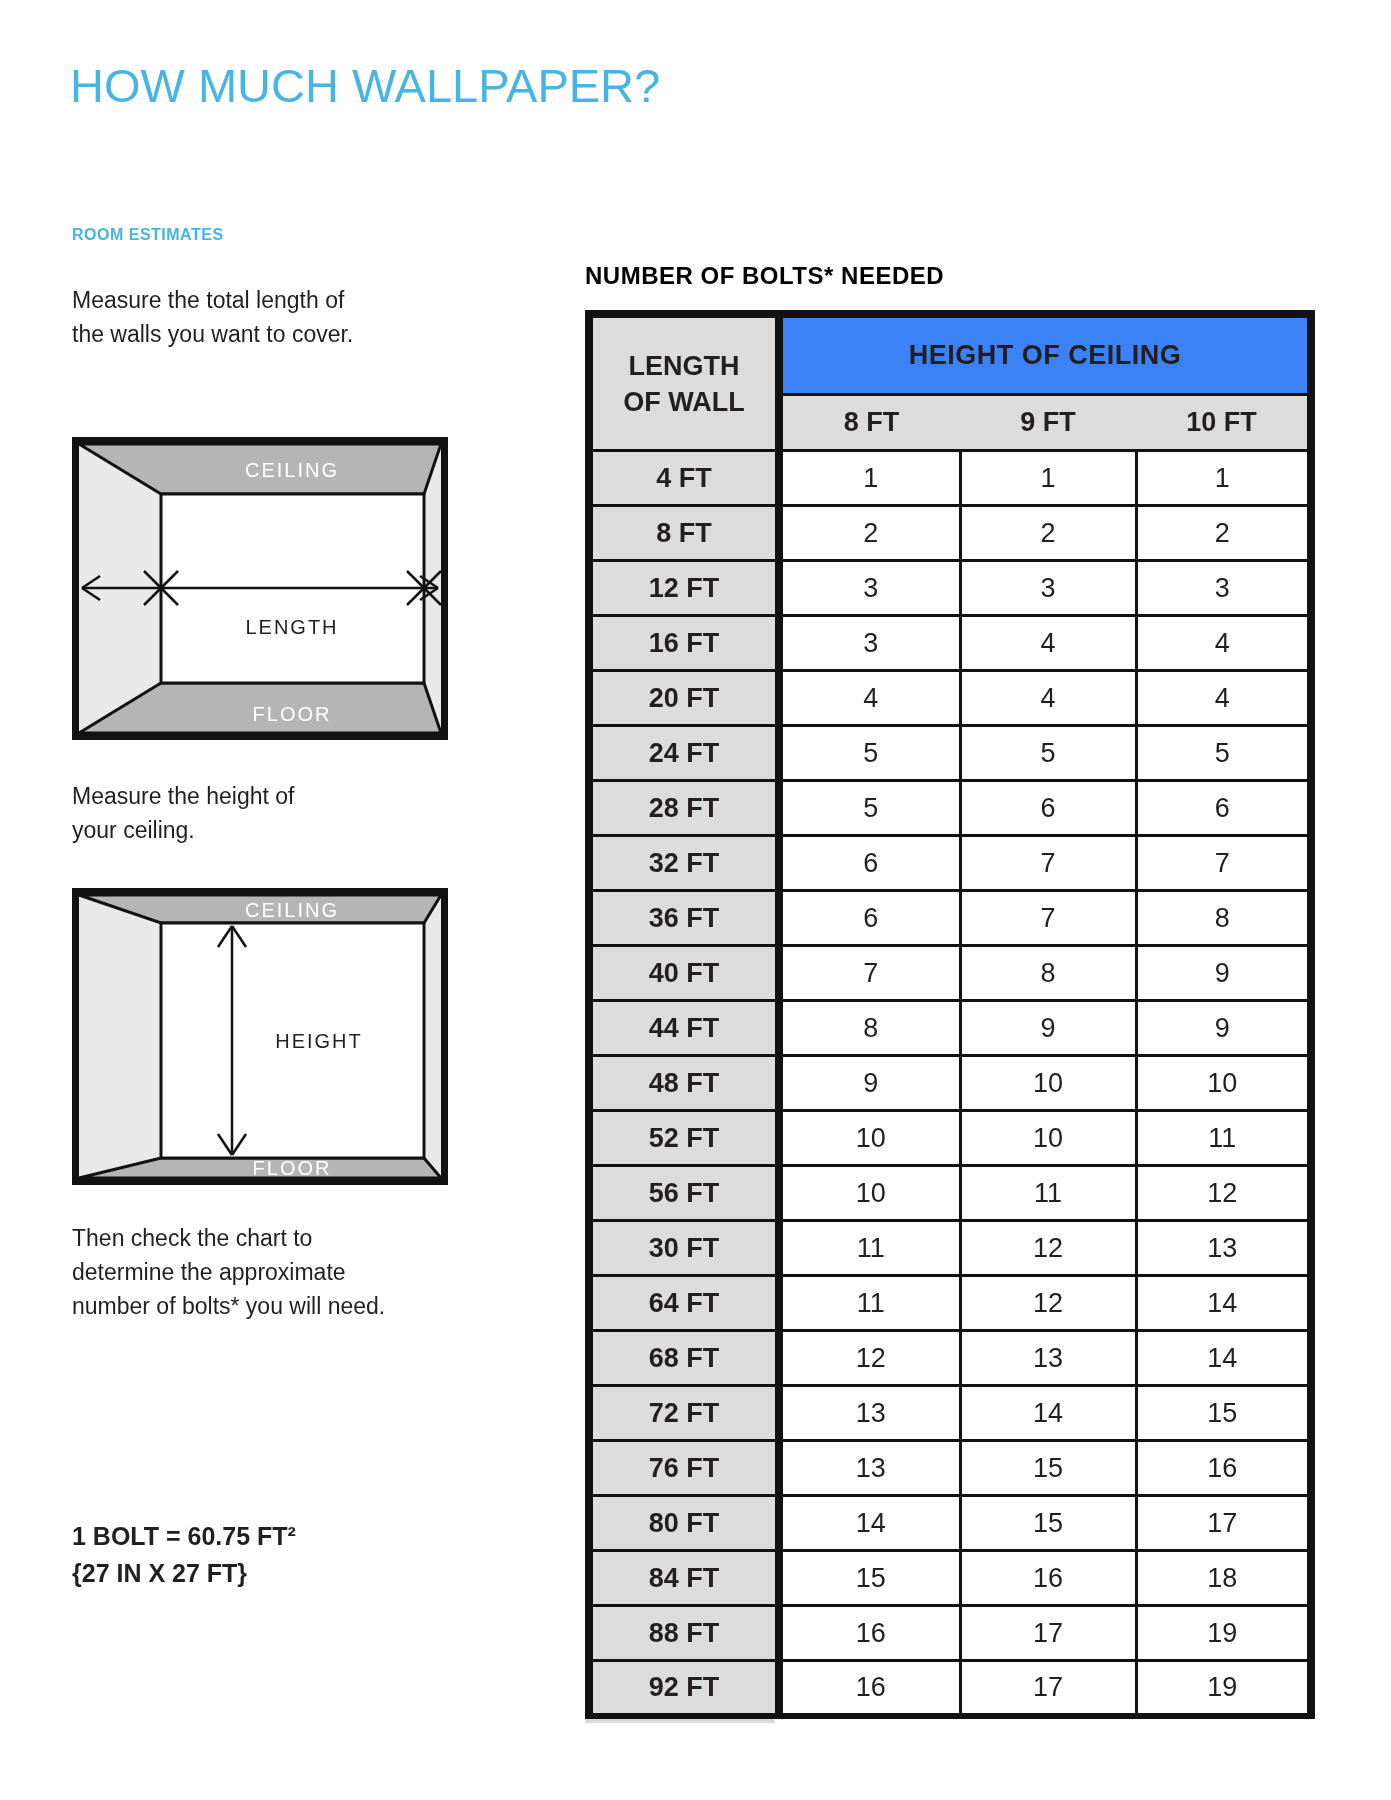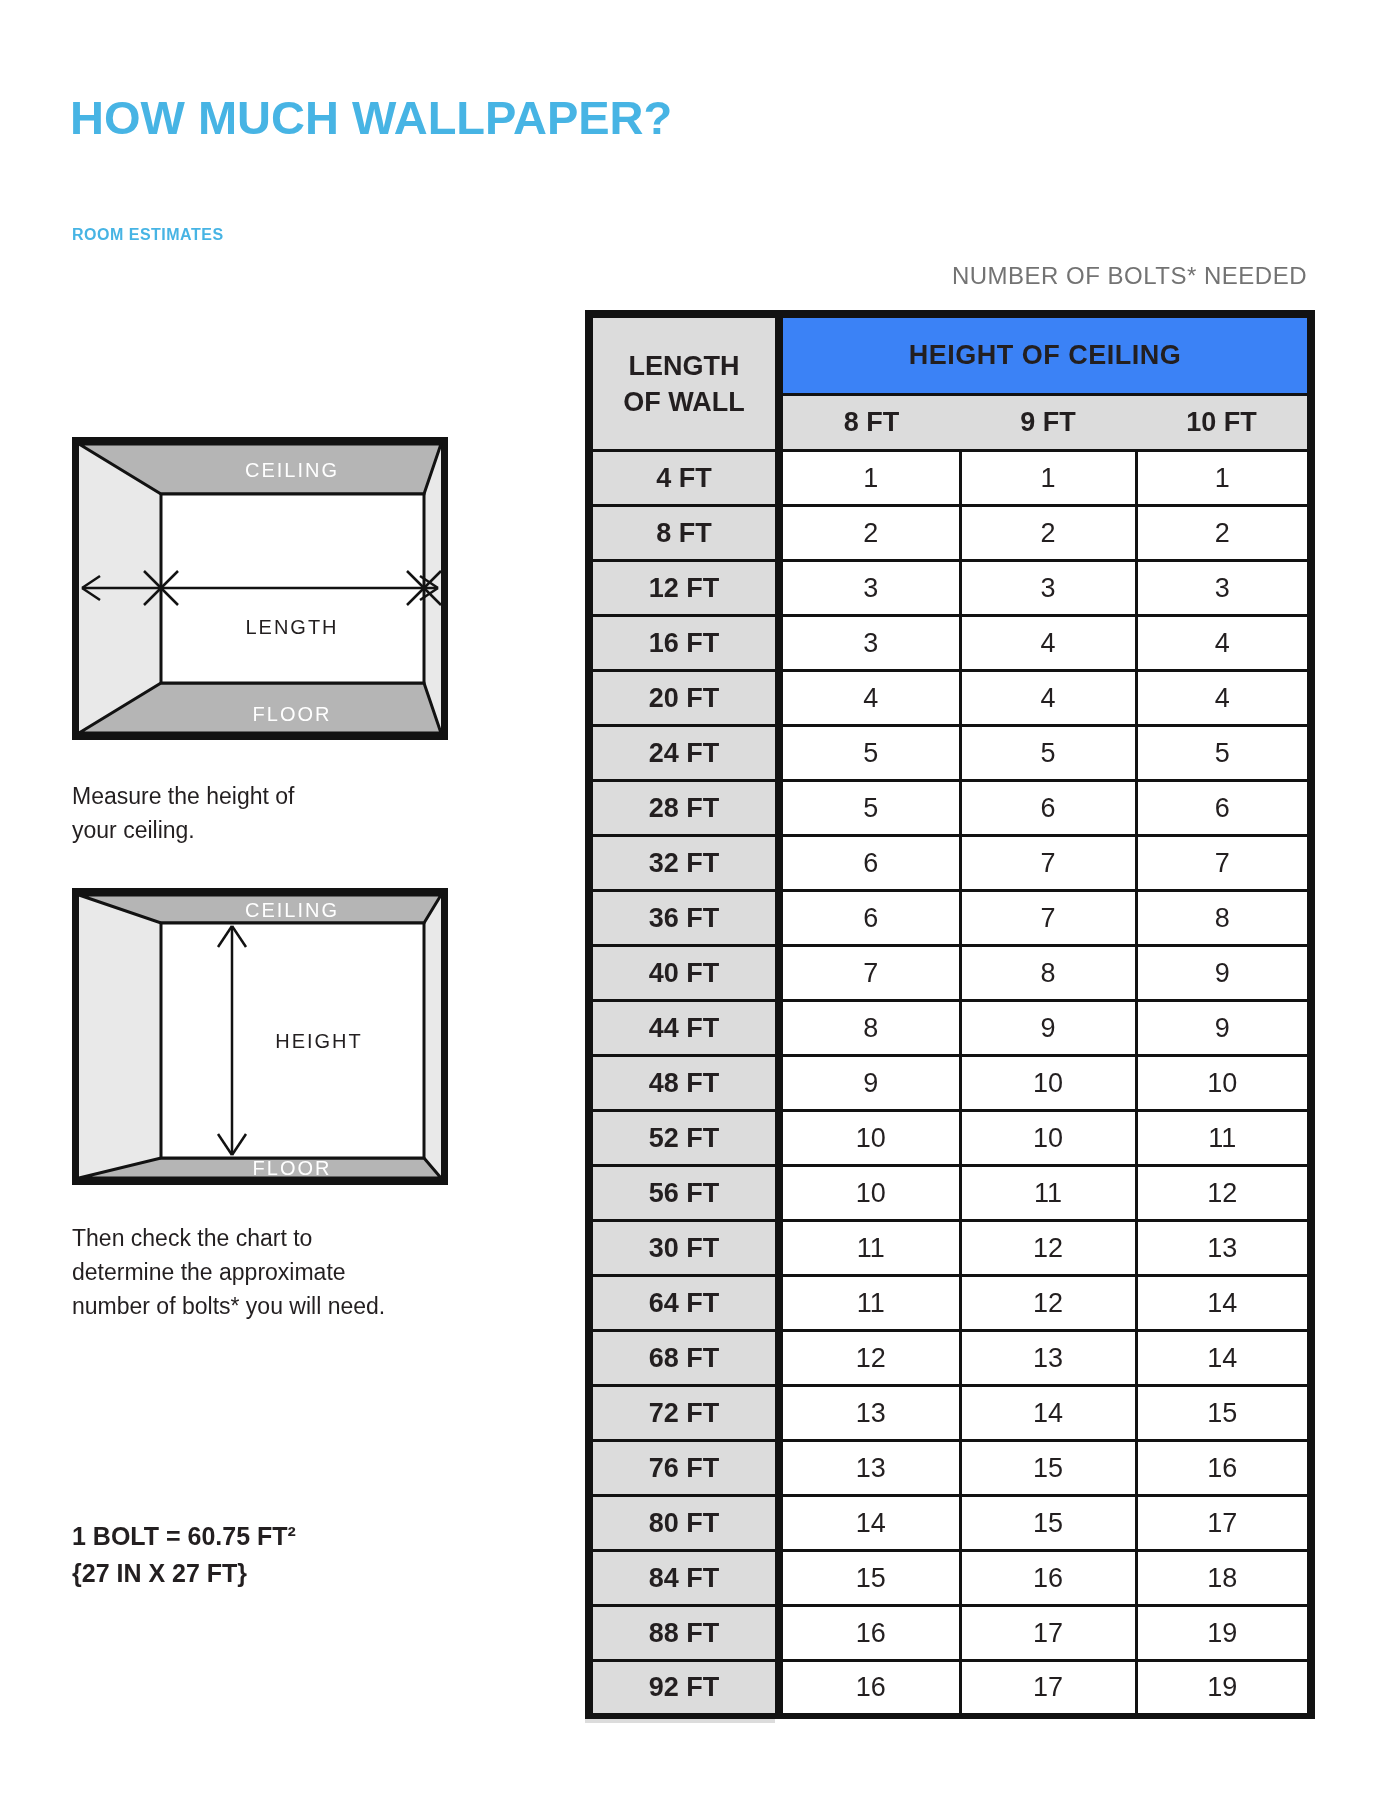--- a/index.html
+++ b/index.html
@@ -10,25 +10,24 @@
     background: #ffffff;
     font-family: "Liberation Sans", "DejaVu Sans", sans-serif;
     color: #231f20;
     overflow: hidden;
   }
   .abs { position: absolute; }
 
   .page-title {
     left: 70px; top: 58px;
     font-size: 47px;
-    font-weight: bold;
+    font-weight: normal;
     color: #47b4e4;
     letter-spacing: 0px;
     white-space: nowrap;
-    margin-top: 32px;
   }
   .section-heading {
     left: 72px; top: 226px;
     font-size: 16px;
     font-weight: bold;
     color: #47b4e4;
     letter-spacing: 0.5px;
   }
   .step-text {
     left: 72px;
@@ -54,24 +53,24 @@
   .bolt-info {
     left: 72px; top: 1518px;
     font-size: 25px;
     font-weight: bold;
     line-height: 37px;
   }
 
   .table-heading {
     left: 585px; top: 262px;
     width: 722px;
-    text-align: right;
+    text-align: left;
     font-size: 24px;
-    font-weight: normal;
-    color: #737373;
+    font-weight: bold;
+    color: #000000;
     letter-spacing: 0.5px;
   }
   .bolt-table-wrap { left: 585px; top: 310px; }
   table.bolt-table {
     border-collapse: collapse;
     table-layout: fixed;
     width: 722px;
     border: 8px solid #121212;
     border-bottom-width: 6px;
   }
@@ -126,20 +125,22 @@
 </style>
 </head>
 <body>
 
 <div id="page">
 
   <div class="abs page-title">HOW MUCH WALLPAPER?</div>
 
   <div class="abs section-heading">ROOM ESTIMATES</div>
 
+  <div id="step1" class="abs step-text">Measure the total length of
+the walls you want to cover.</div>
 
   <svg id="diagram1" class="abs" width="376" height="303" viewBox="0 0 376 303">
     <rect x="3.5" y="3.5" width="369" height="296" fill="#e9e9e9" stroke="#121212" stroke-width="7"></rect>
     <polygon points="7,7 369,7 352,57 89,57" fill="#b5b5b5" stroke="#121212" stroke-width="3"></polygon>
     <polygon points="89,246 352,246 369,296 7,296" fill="#b5b5b5" stroke="#121212" stroke-width="3"></polygon>
     <rect x="89" y="57" width="263" height="189" fill="#ffffff" stroke="#121212" stroke-width="3"></rect>
     <g stroke="#121212" stroke-width="2.5" fill="none">
       <line x1="10" y1="151" x2="366" y2="151"></line>
       <line x1="10" y1="151" x2="28" y2="139"></line>
       <line x1="10" y1="151" x2="28" y2="163"></line>

